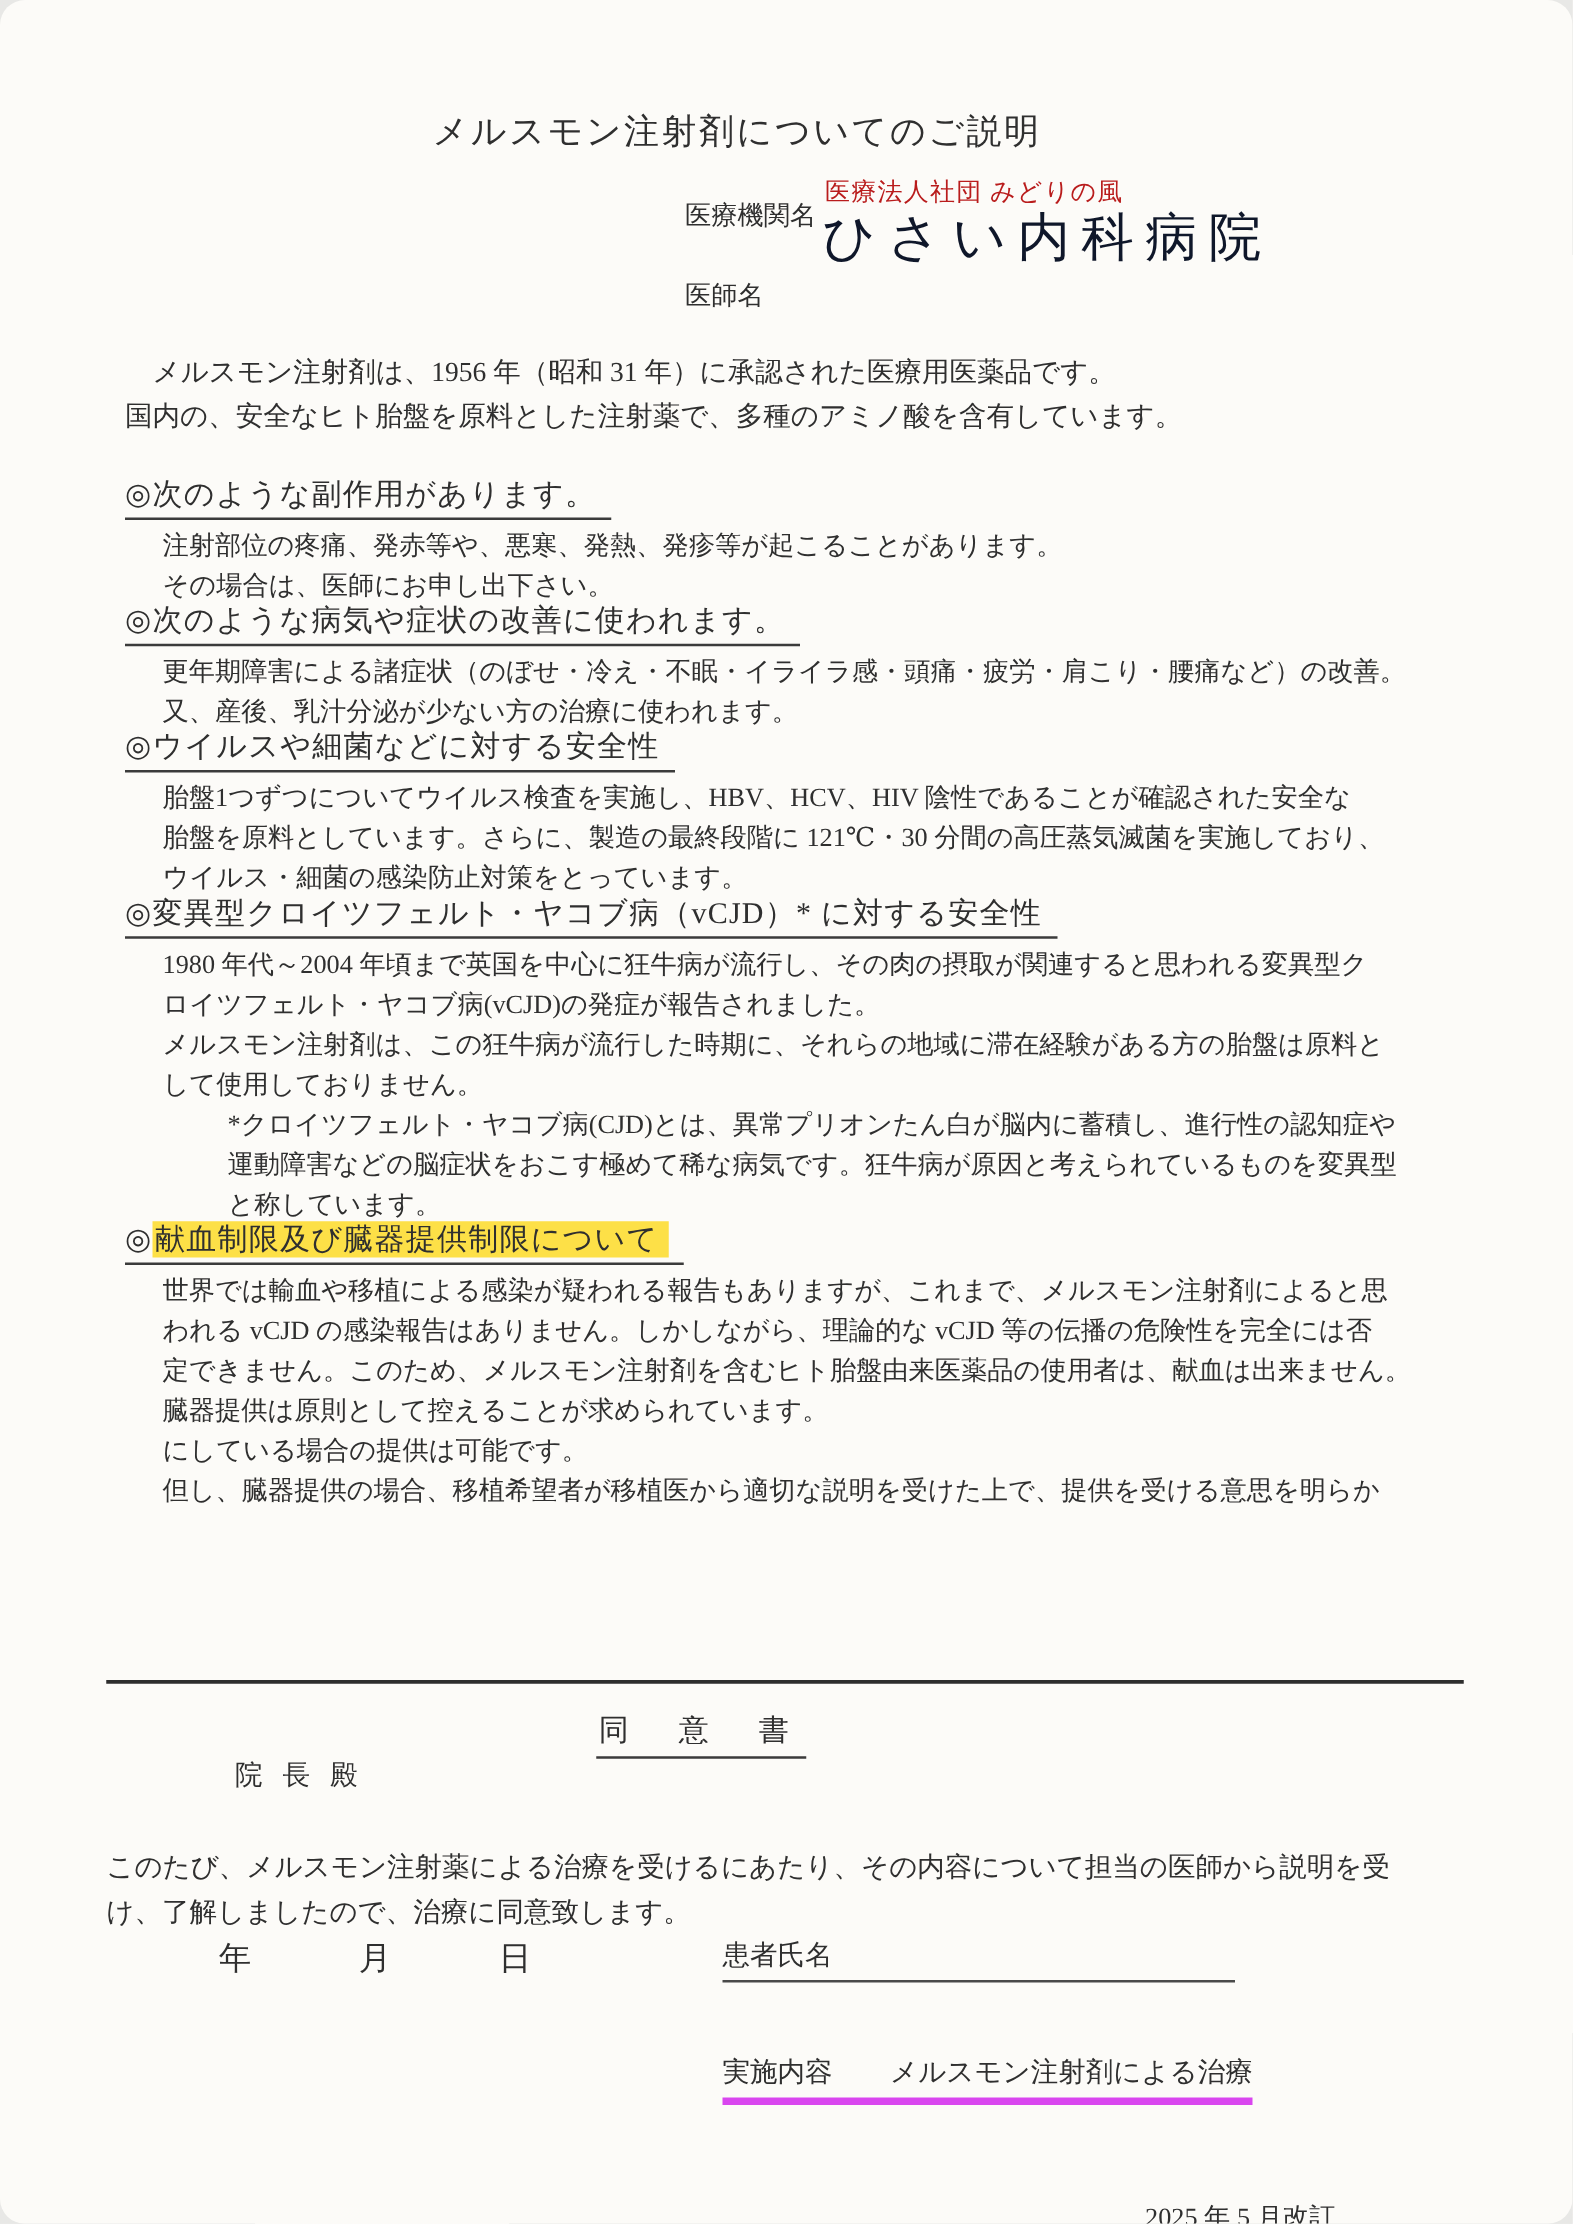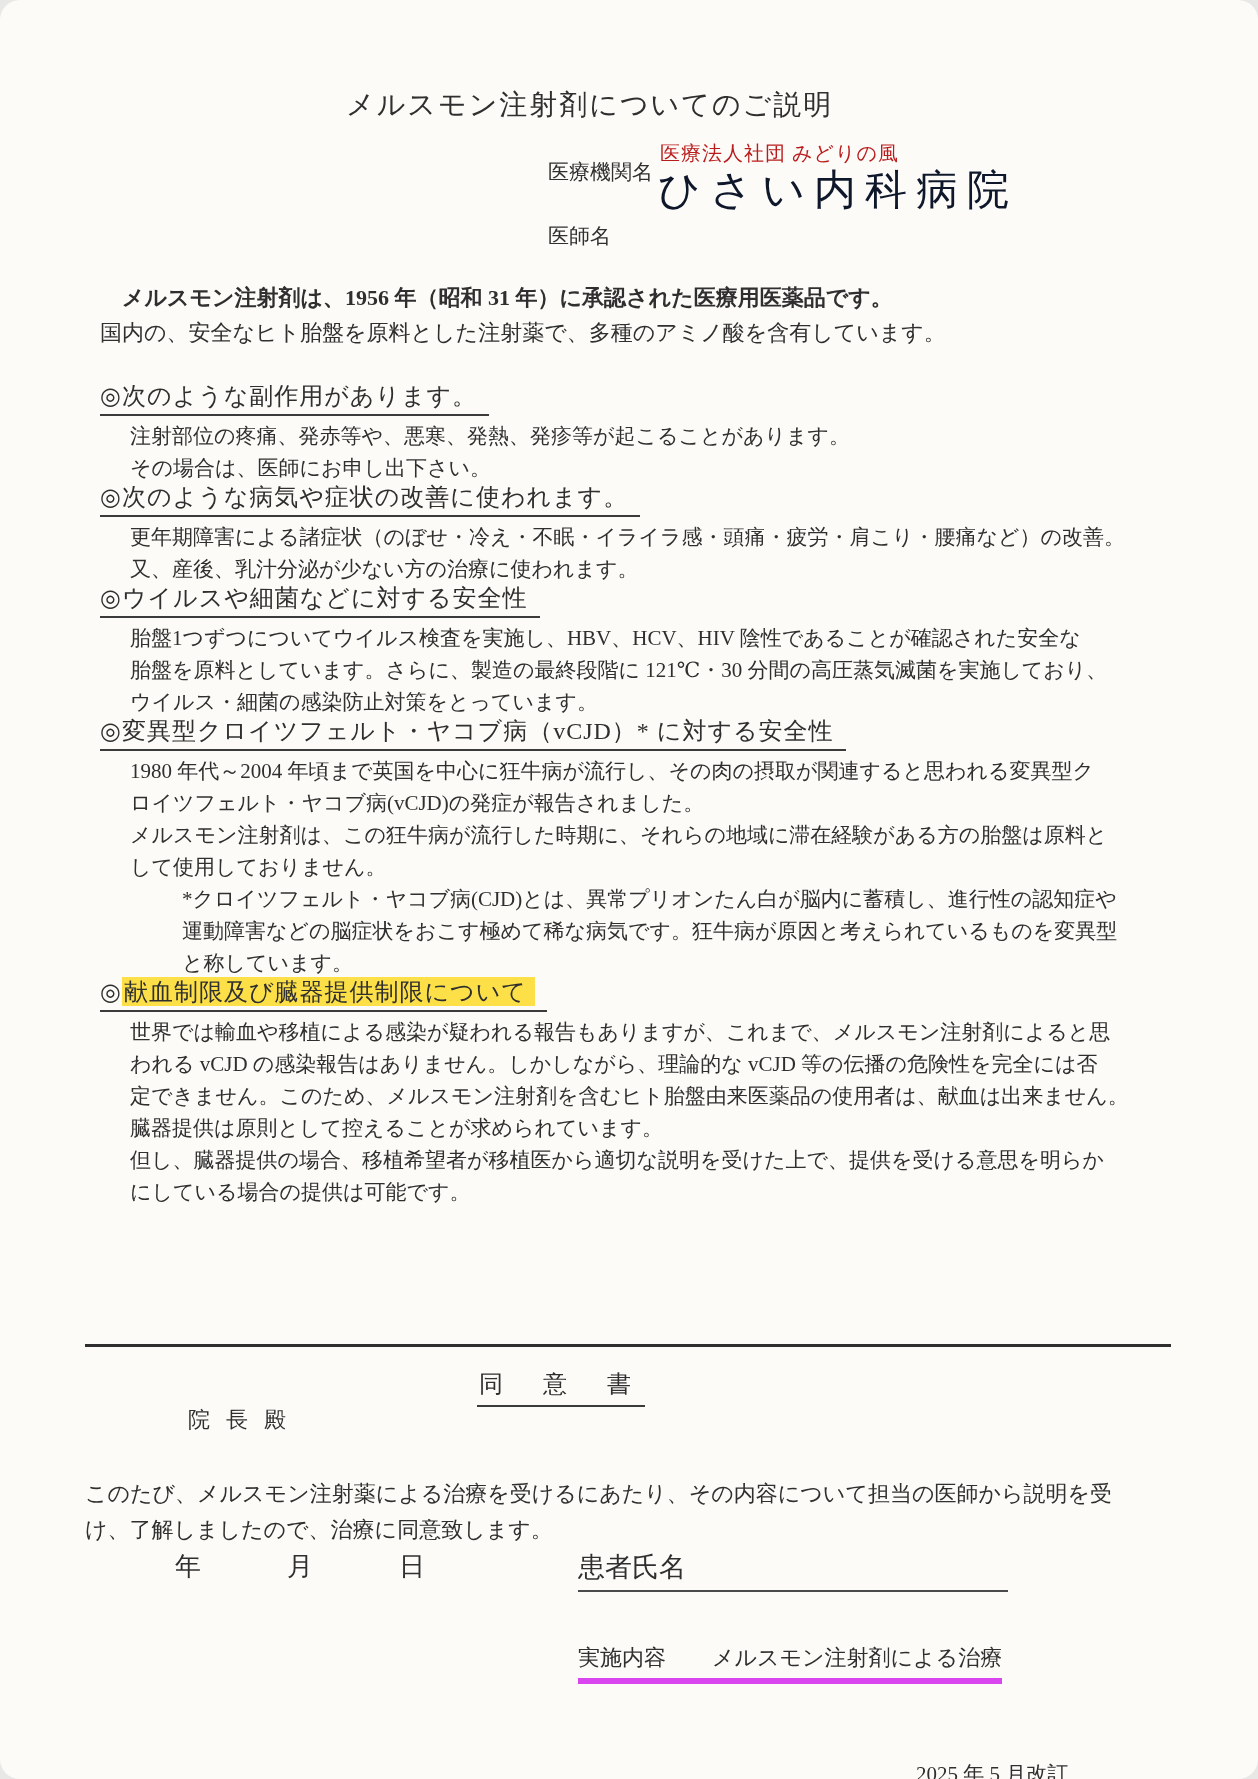--- a/index.html
+++ b/index.html
@@ -17,41 +17,41 @@
   .line{white-space:nowrap;}
 
   .doc-title{top:86px;left:346px;font-size:28px;letter-spacing:2px;}
 
   .inst-label{top:158px;left:548px;font-size:21px;}
   .stamp1{top:140px;left:660px;font-size:20px;letter-spacing:1px;color:#b91c1c;}
   .stamp2{top:162px;left:658px;font-size:42px;letter-spacing:9px;color:#0f172a;}
   .doctor-label{top:222px;left:548px;font-size:21px;}
 
   .intro{top:280px;left:100px;width:1075px;font-size:22px;line-height:35px;}
-  .intro .indent{text-indent:22px;font-weight:bold;}
+  .intro .indent{text-indent:22px;}
 
   .sections{top:378px;left:100px;width:1078px;}
   .section{margin-top:-5px;}
   .section:first-child{margin-top:0;}
   .sec-h{font-size:24px;line-height:36px;margin:0 0 4px 0;letter-spacing:1px;white-space:nowrap;}
   .sec-h-inner{display:inline-block;border-bottom:2px solid #3b3b3b;padding-right:12px;}
   .hl-bg{background:#fde047;padding:2px 8px 1px 2px;}
   .sec-body{padding-left:30px;font-size:21px;}
   .sec-body .line{line-height:32px;}
   .sec-note{padding-left:52px;}
 
   .rule{top:1344px;left:85px;width:1086px;height:3px;background:#2e2e2e;}
 
   .consent-title{top:1368px;left:477px;font-size:24px;letter-spacing:8px;
     border-bottom:2px solid #3b3b3b;padding:0 6px 5px 2px;}
   .addressee{top:1405px;left:188px;font-size:22px;letter-spacing:16px;}
   .consent-body{top:1476px;left:85px;width:1085px;font-size:22px;line-height:36px;}
   .date-line{top:1549px;left:175px;font-size:26px;letter-spacing:30px;}
   .patient-block{top:1549px;left:578px;border-bottom:2px solid #4a4a4a;padding-bottom:5px;}
-  .patient-label{font-size:27px;}
+  .patient-label{font-size:22px;}
   .sig-space{display:inline-block;width:322px;height:1px;}
   .impl-block{top:1643px;left:578px;border-bottom:6px solid #d946ef;padding-bottom:5px;font-size:22px;}
   .impl-gap{display:inline-block;width:46px;height:1px;}
   .revision{top:1724px;left:916px;font-size:21px;margin-top:36px;}
 </style>
 </head>
 <body>
 
 <div class="page">
 
@@ -119,22 +119,22 @@
 
     <div class="section">
       <div class="sec-h">
         <span class="sec-h-inner"><span>◎</span><span class="hl-bg">献血制限及び臓器提供制限について</span></span>
       </div>
       <div class="sec-body">
         <div class="line">世界では輸血や移植による感染が疑われる報告もありますが、これまで、メルスモン注射剤によると思</div>
         <div class="line">われる vCJD の感染報告はありません。しかしながら、理論的な vCJD 等の伝播の危険性を完全には否</div>
         <div class="line">定できません。このため、メルスモン注射剤を含むヒト胎盤由来医薬品の使用者は、献血は出来ません。</div>
         <div class="line">臓器提供は原則として控えることが求められています。</div>
+        <div class="line">にしている場合の提供は可能です。</div>
         <div class="line">但し、臓器提供の場合、移植希望者が移植医から適切な説明を受けた上で、提供を受ける意思を明らか</div>
-        <div class="line">にしている場合の提供は可能です。</div>
       </div>
     </div>
 
   </div>
 
   <div class="abs rule"></div>
 
   <div class="abs consent-title line">同　意　書</div>
   <div class="abs addressee line">院長殿</div>
 

